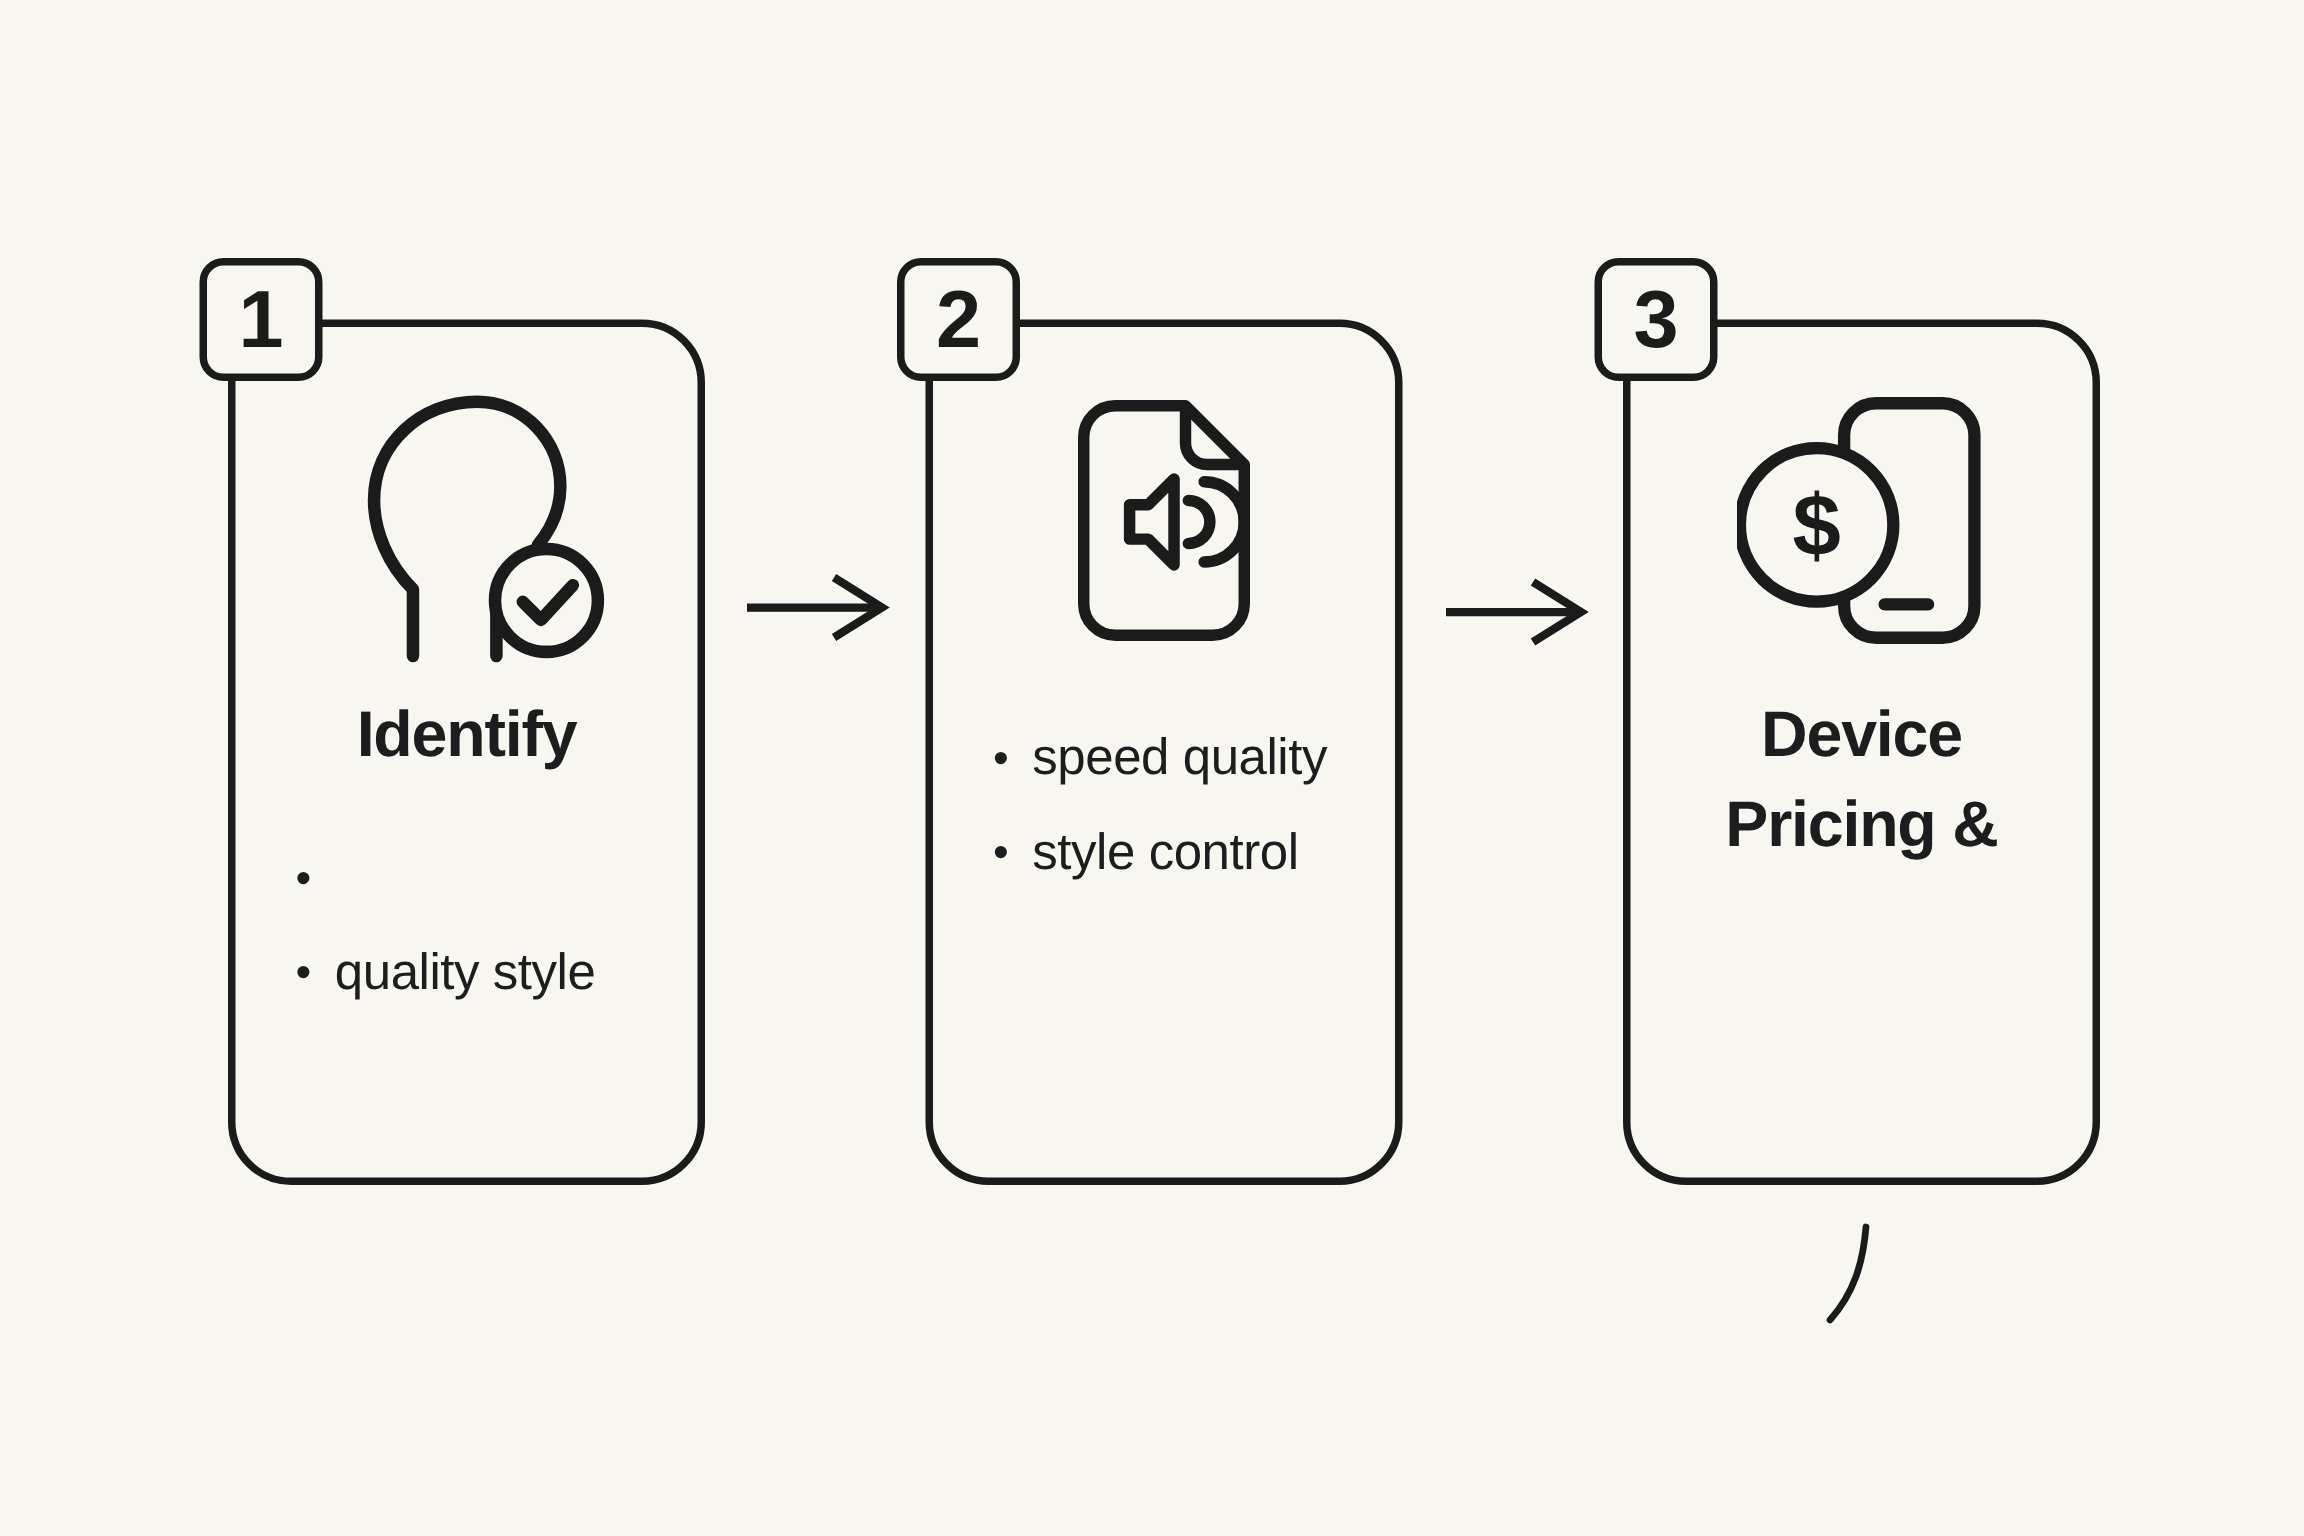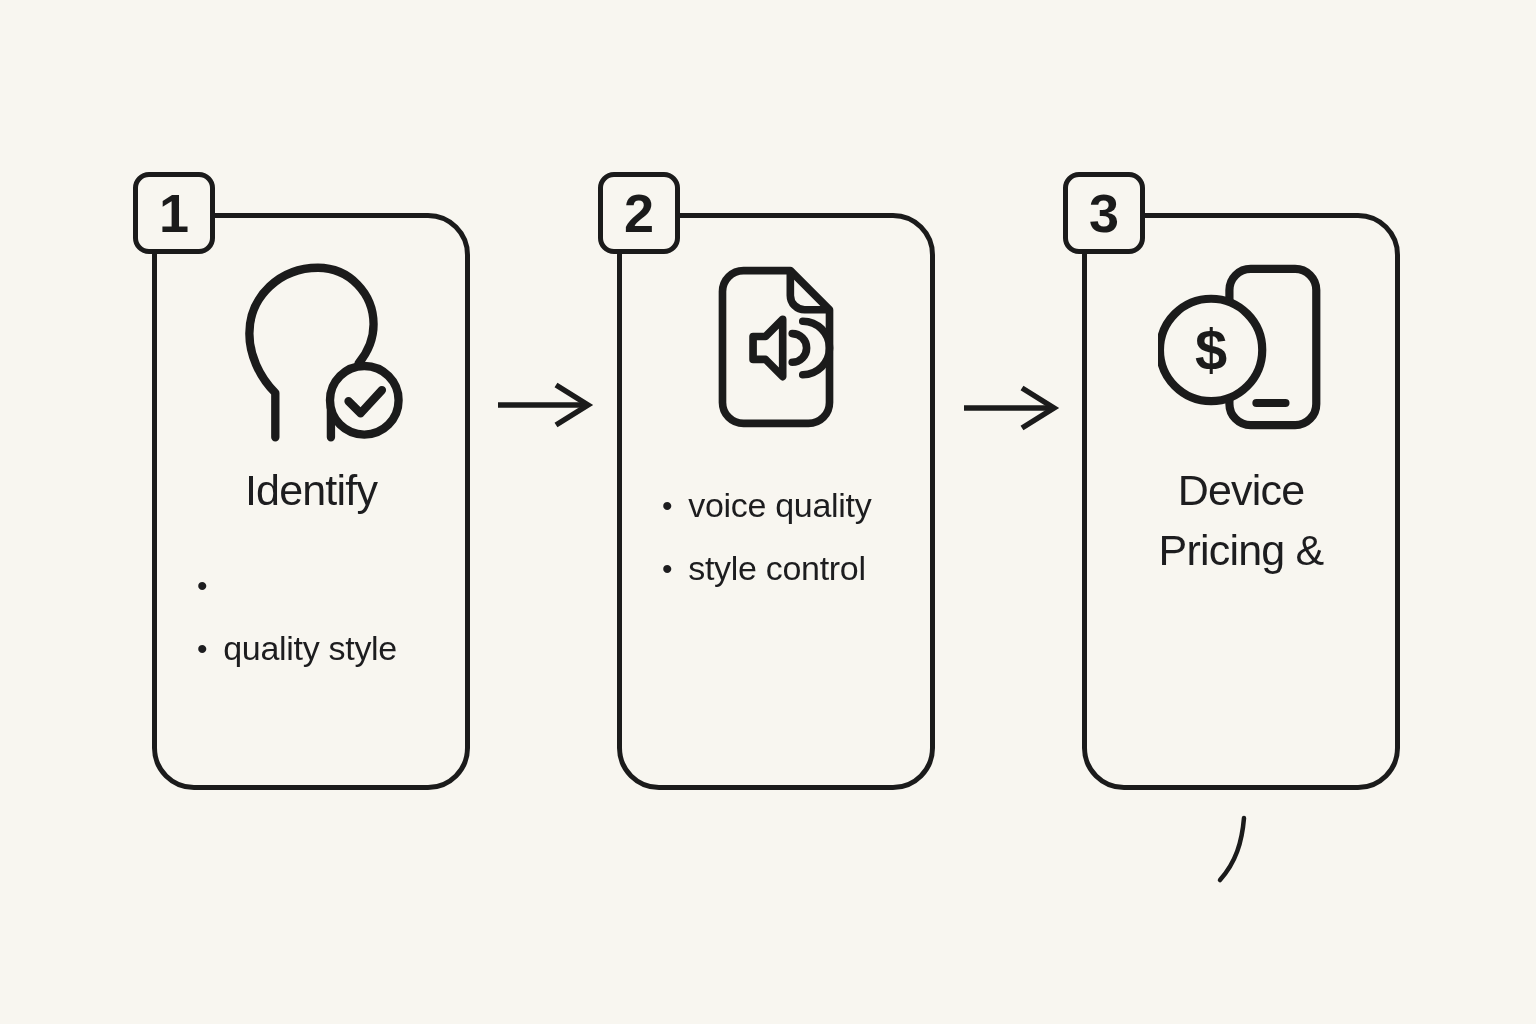--- a/index.html
+++ b/index.html
@@ -43,21 +43,21 @@
     display:flex;align-items:center;justify-content:center;
   }
   .title{
     margin-top:20px;
     text-align:center;
     font-size:43px;
     line-height:60px;
     color:#1d1d1f;
     letter-spacing:-0.8px;
   }
-  .title .w700{font-weight:400;display:block;text-align:center;}
+  .title .w700{font-weight:700;display:block;text-align:center;}
   .title .w400{font-weight:400;display:block;}
   .bullets{
     list-style:none;
     margin:34px 0 0 0;
     padding:0 0 0 40px;
   }
   .bullets li{
     font-size:34px;
     line-height:63px;
     color:#1d1d1f;
@@ -131,21 +131,21 @@
           <path d="M85 12 V36 C85 44.3 91.7 51 100 51 H124"></path>
           <path d="M77 61 L59 79 H46 V103 H59 L77 121 Z"></path>
           <path d="M87 76 a15 15 0 0 1 0 30"></path>
           <path d="M98 63 a27 27 0 0 1 0 56"></path>
         </svg>
       </span>
     </div>
     <ul class="bullets">
       <li>
         <span class="dot">•</span>
-        <span>voice quality</span>
+        <span>speed quality</span>
       </li>
       <li>
         <span class="dot">•</span>
         <span>style control</span>
       </li>
     </ul>
   </div>
 
   <div class="arrow a2">
     <span>

